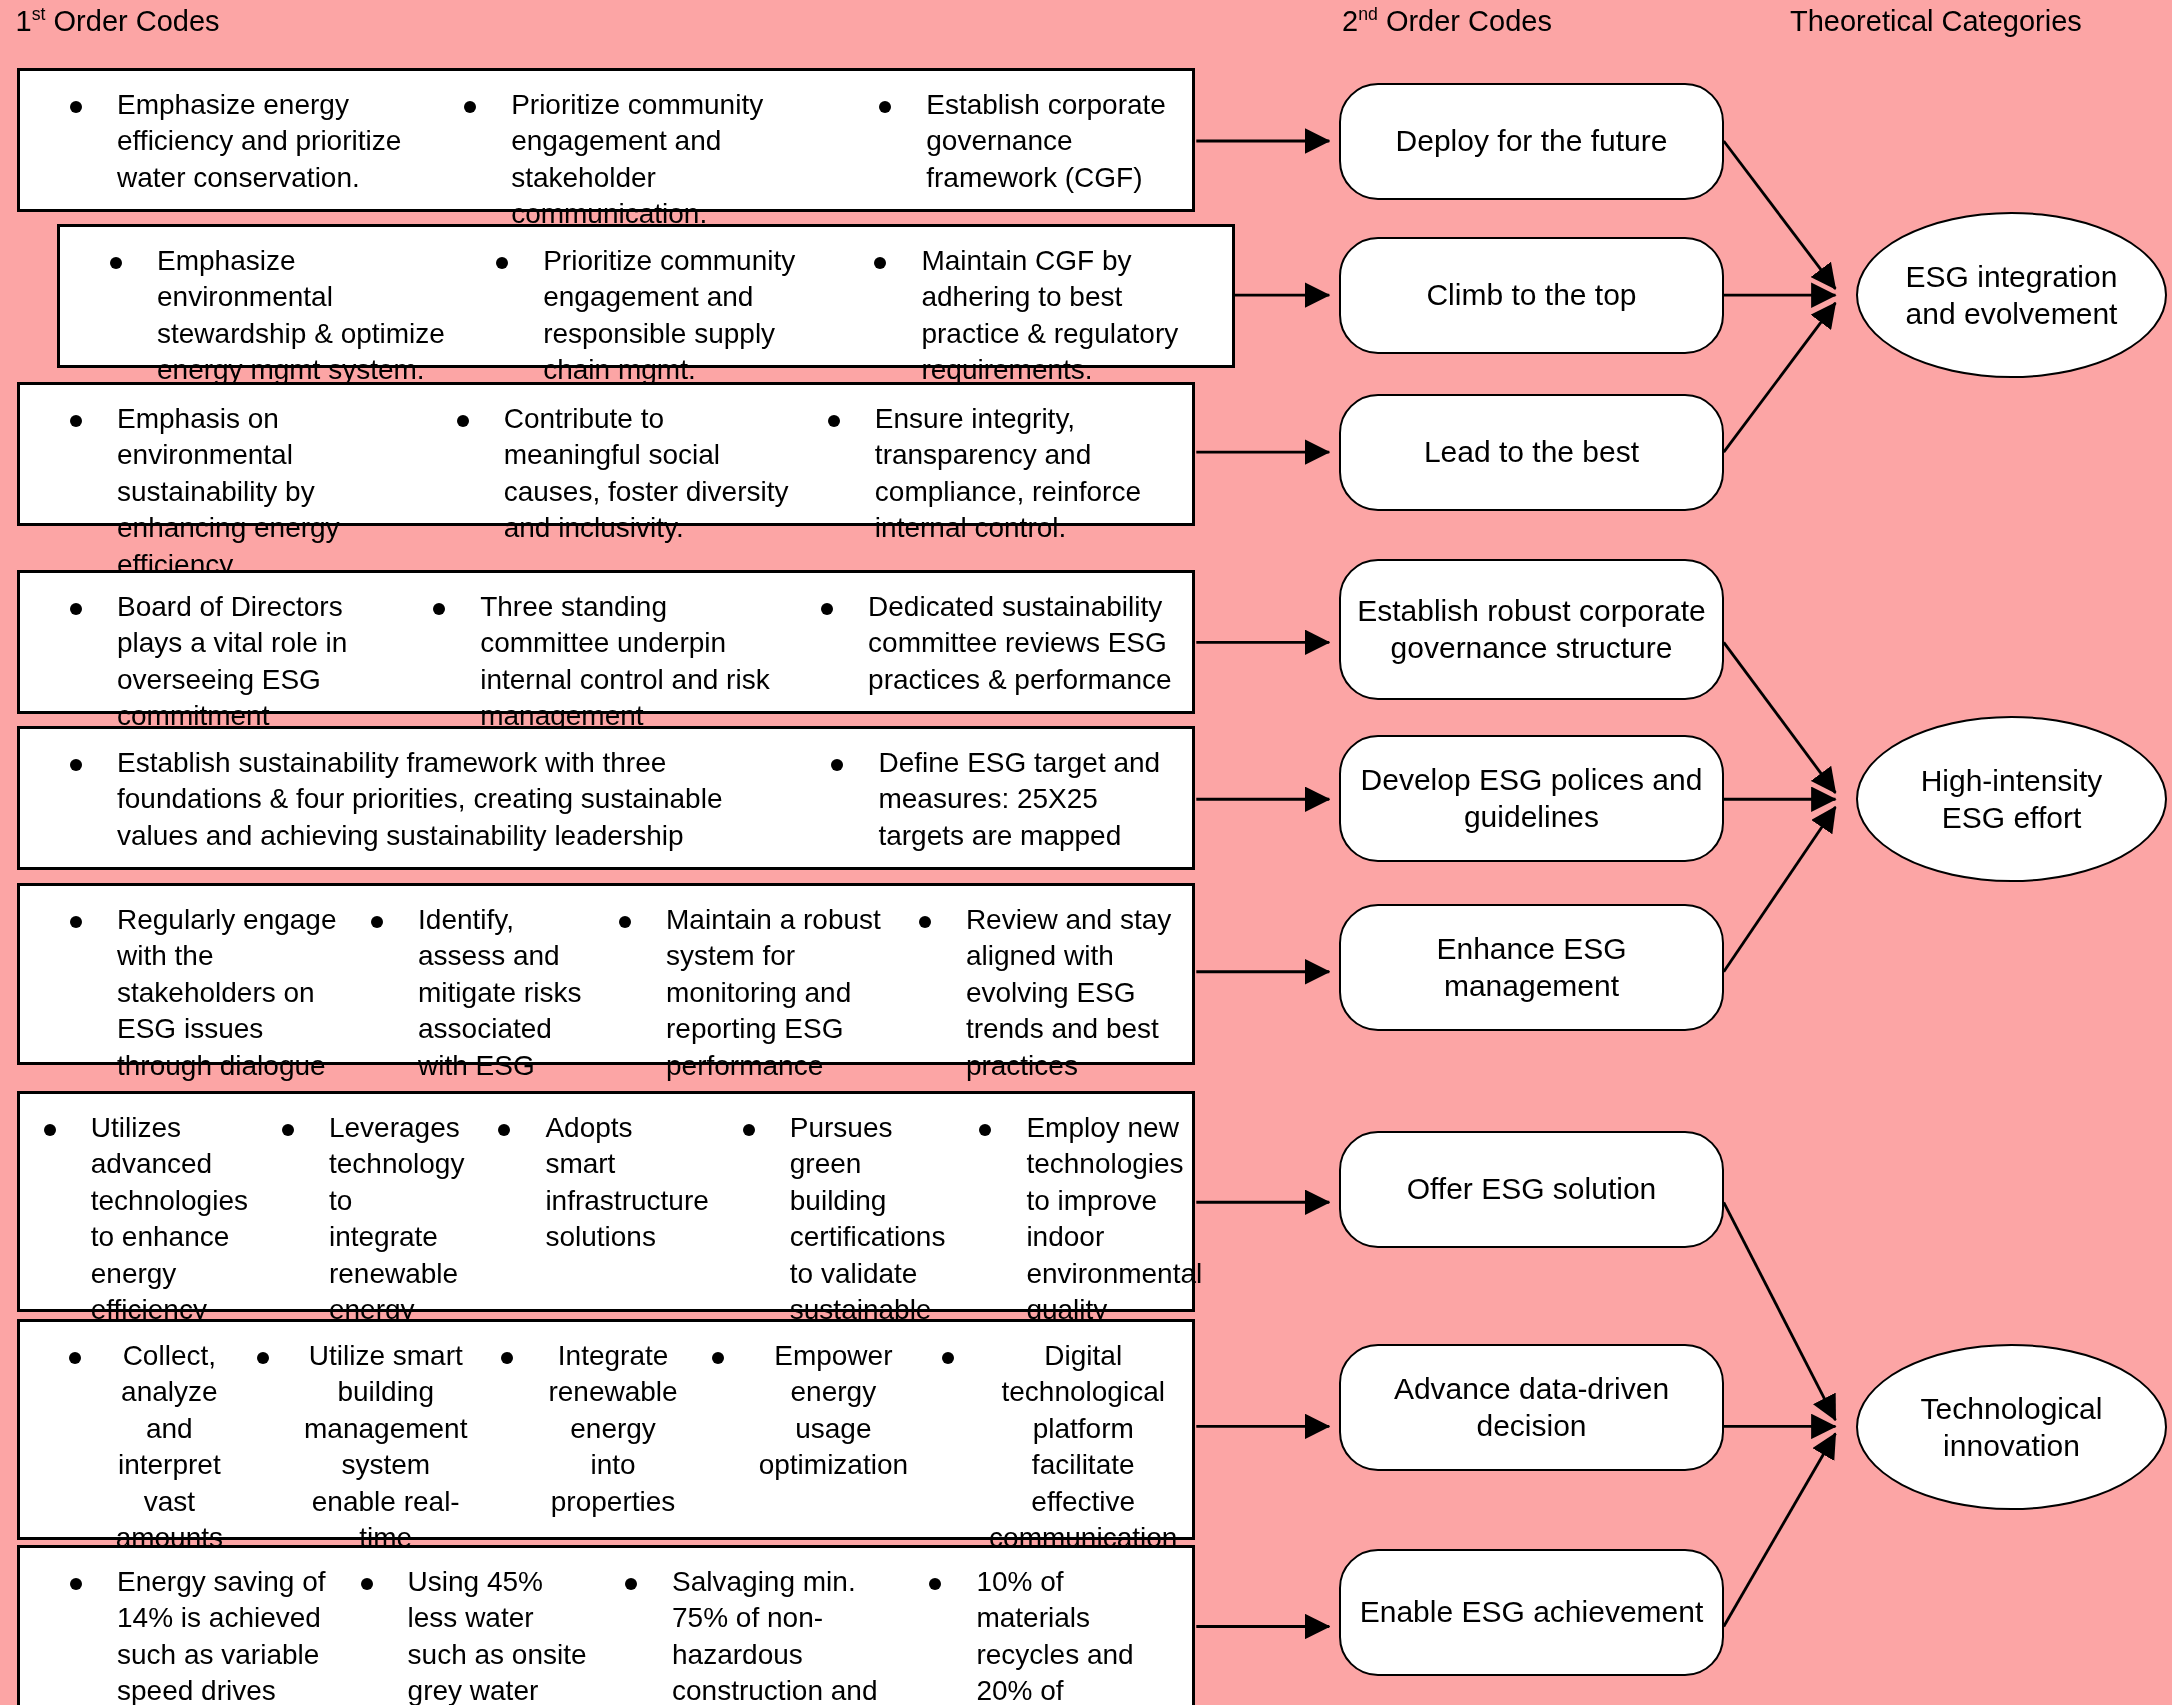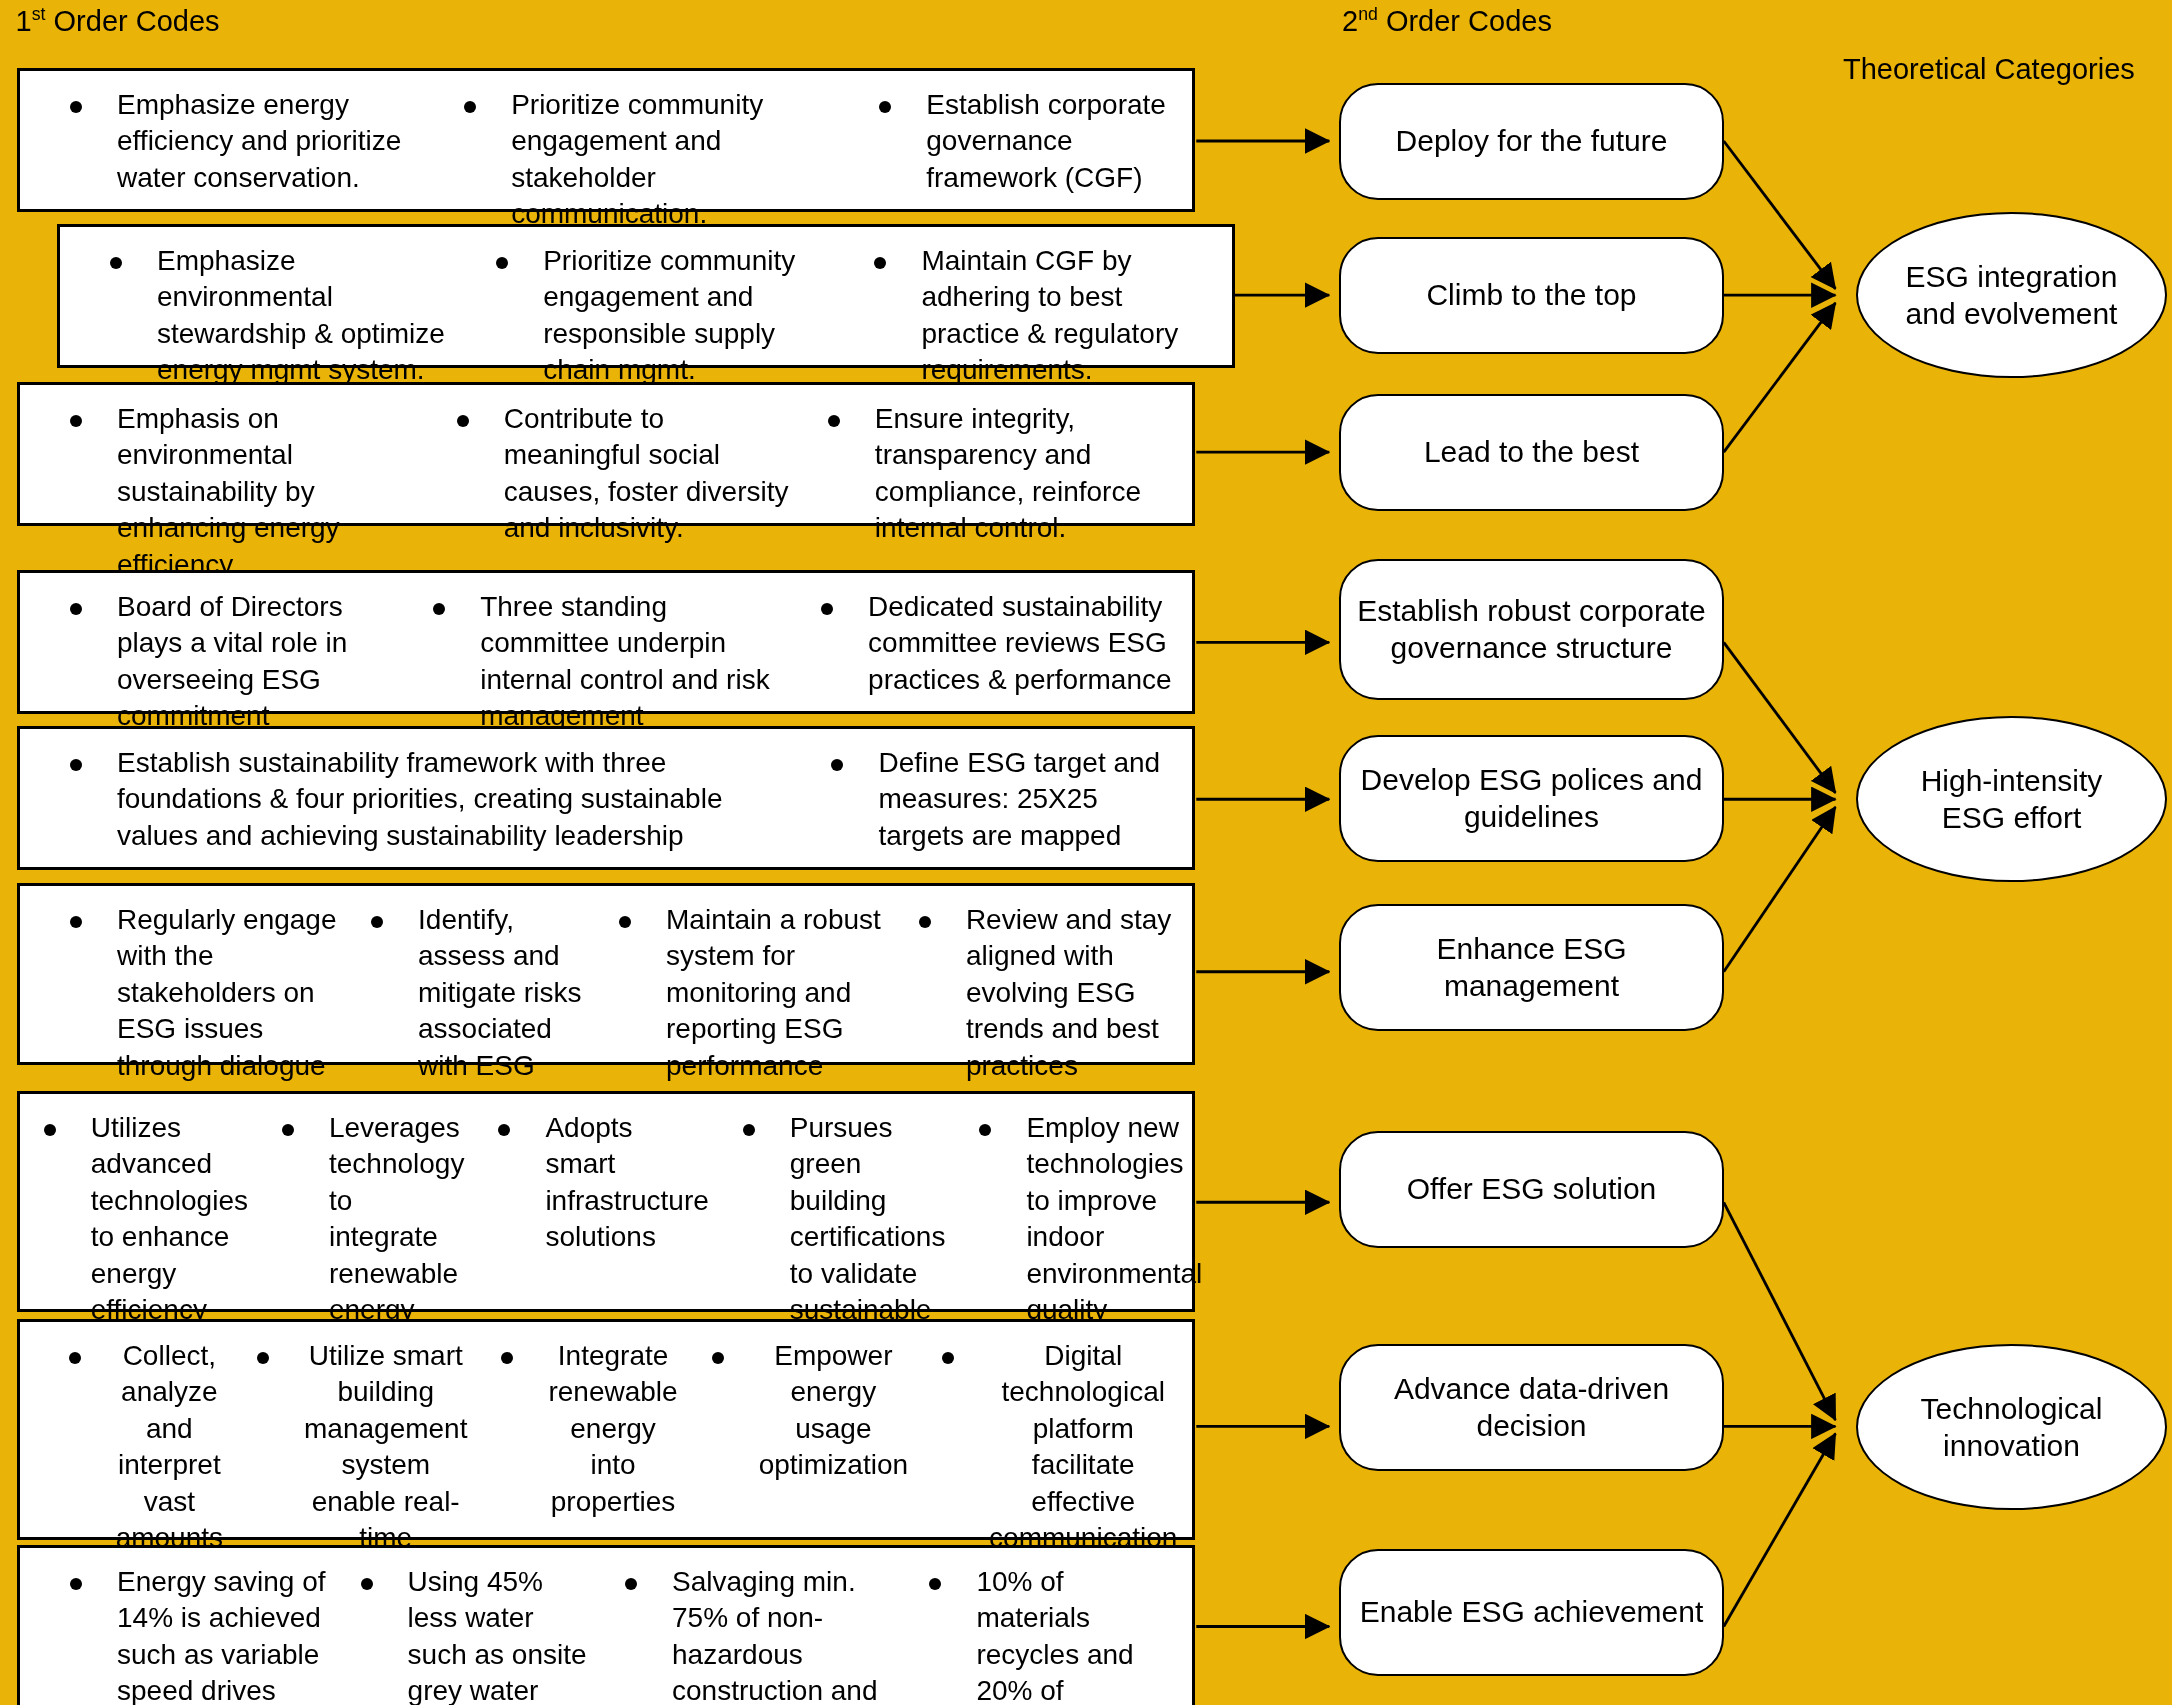--- a/index.html
+++ b/index.html
@@ -1,17 +1,17 @@
 <!DOCTYPE html>
 <html style="font-size:11.3px"><head>
 <meta charset="utf-8">
 <style>
   html,body{margin:0;padding:0;background:#ffffff;}
   body{width:2172px;height:1706px;font-family:"Liberation Sans",sans-serif;color:#000;}
-  #stage{position:relative;width:2172px;height:1706px;overflow:hidden;background:#eab308;}
+  #stage{position:relative;width:2172px;height:1706px;overflow:hidden;background:#fca5a5;}
 
   
   .col-header{
     position:absolute;
     font-family:"Liberation Sans",sans-serif;
     font-size:29px;
     line-height:1;
     color:#000;
     white-space:nowrap;
   }
@@ -136,21 +136,21 @@
       <line x1="2438" y1="2300" x2="2596" y2="2027" marker-end="url(#ah)"></line>
     </g>
   </svg>
 
   <div class="col-header" style="left:15.6px;top:7px;">
     <span>1</span><sup>st</sup><span> Order Codes</span>
   </div>
   <div class="col-header" style="left:1342px;top:7px;">
     <span>2</span><sup>nd</sup><span> Order Codes</span>
   </div>
-  <div class="col-header" style="left:1843px;top:7px;margin-top:48px;">Theoretical Categories</div>
+  <div class="col-header" style="left:1790px;top:7px;">Theoretical Categories</div>
 
   <div class="fo-box" style="top:68px;height:144px;">
     <ul class="fo-list">
       <li class="fo-item">
           <span class="bullet"></span>
           <span class="txt">Emphasize energy efficiency and prioritize water conservation.</span>
         </li>
       <li class="fo-item">
           <span class="bullet"></span>
           <span class="txt">Prioritize community engagement and stakeholder communication.</span>

